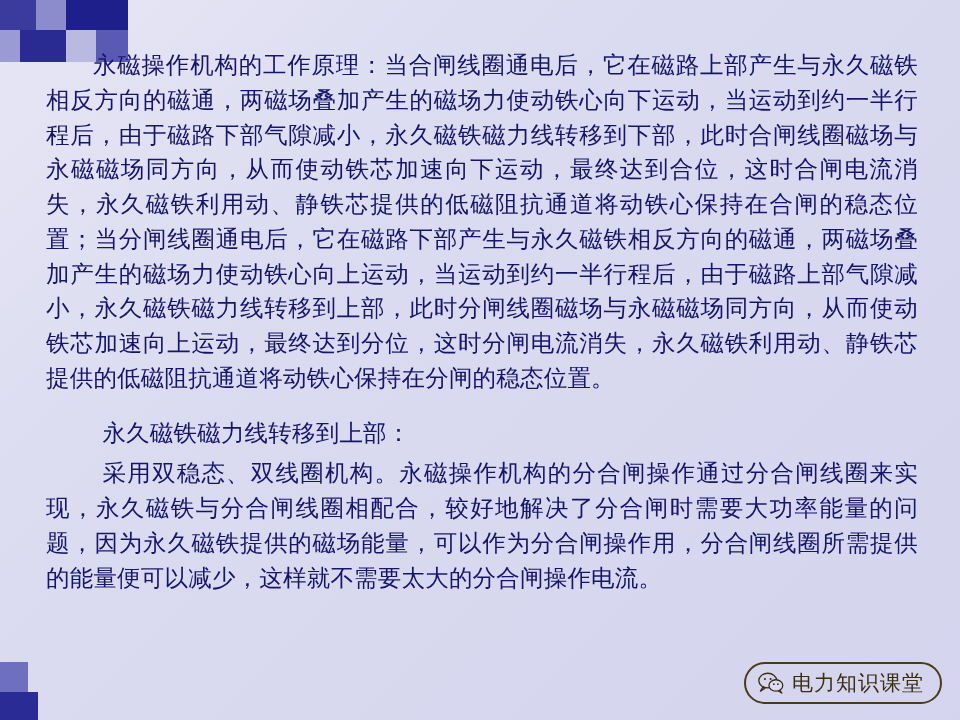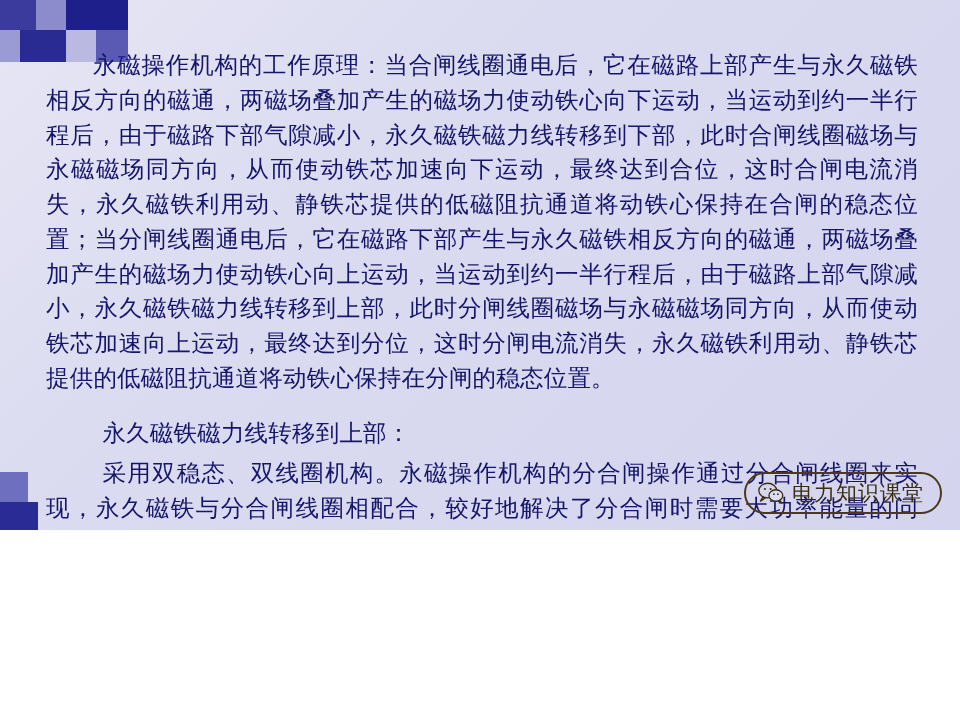--- a/index.html
+++ b/index.html
@@ -9,21 +9,21 @@
   body {
     width: 960px;
     height: 720px;
     overflow: hidden;
     font-family: "DejaVu Serif", "Liberation Serif", serif;
     background: #ffffff;
   }
   .slide {
     position: relative;
     width: 960px;
-    height: 530px;
+    height: 720px;
     background: #dcdcf2;
     background: linear-gradient(135deg, #e6e6f5 0%, #dadaf0 40%, #d4d4ee 100%);
     overflow: hidden;
   }
   
   .deco-block {
     position: absolute;
     left: 0;
     top: 0;
     width: 128px;

